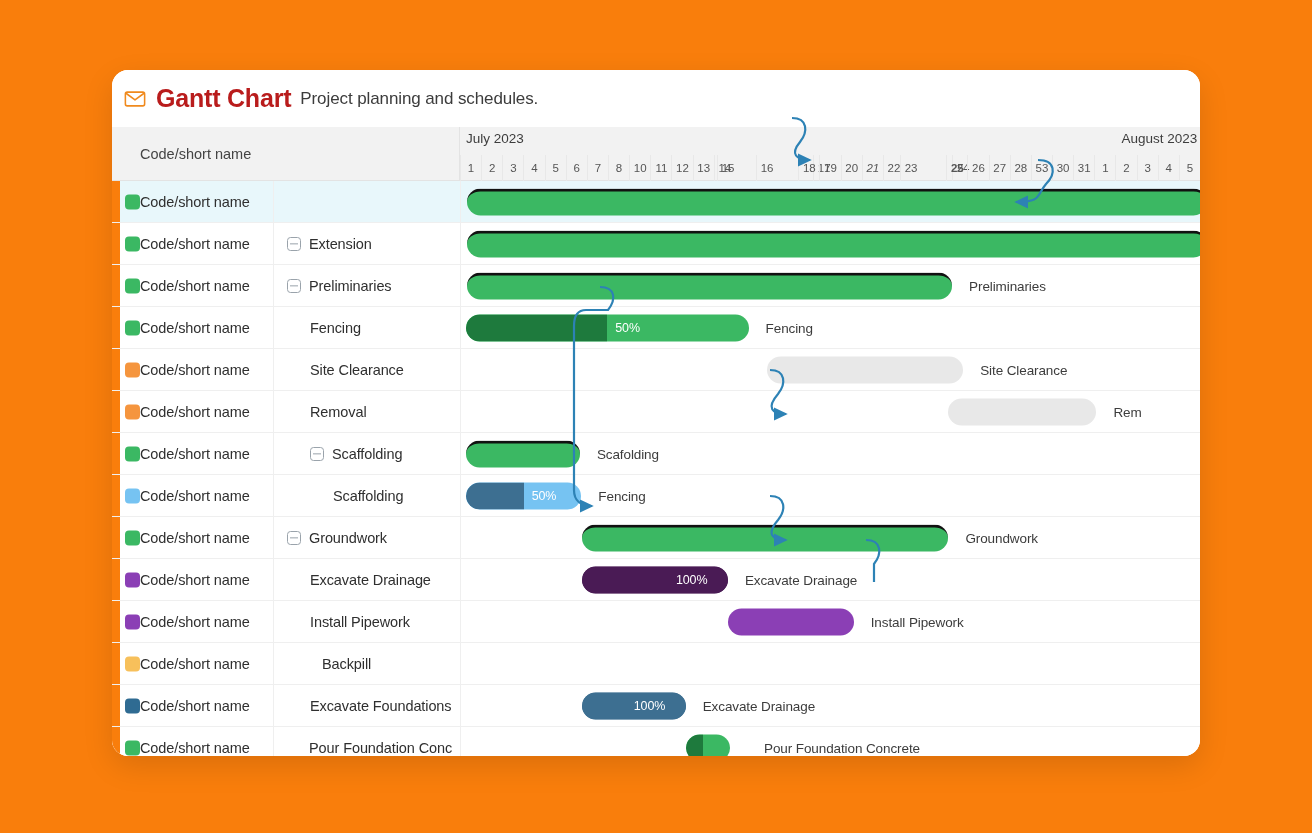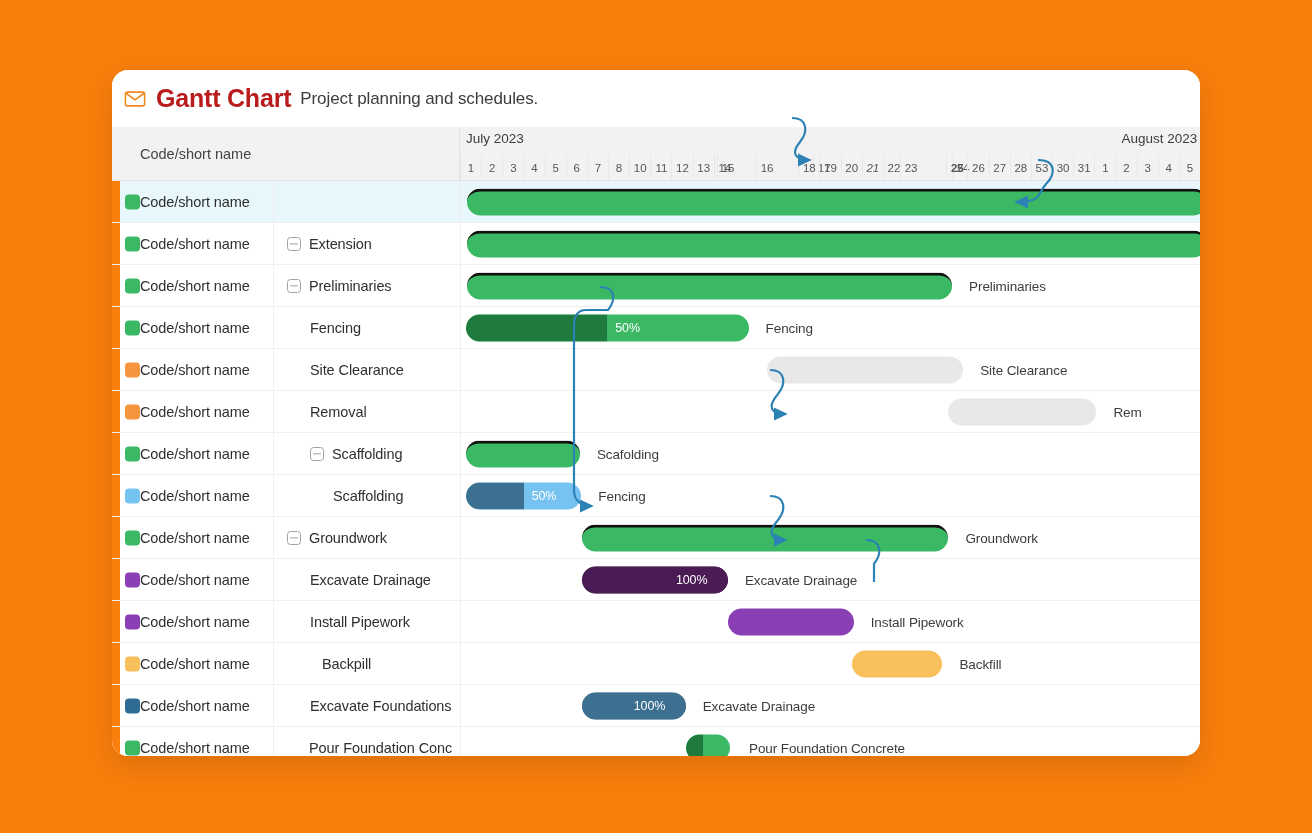--- a/index.html
+++ b/index.html
@@ -396,24 +396,20 @@
         </div>
         <div class="row">
           <div class="row-stripe"></div>
           <div class="swatch" style="background: rgb(247, 192, 91);"></div>
           <div class="code-label">Code/short name</div>
           <div class="cell-div"></div>
           <div class="cell-div2"></div>
           <div class="task-name" style="left: 190px; margin-left: 20px;">
             <span>Backpill</span>
           </div>
-          <div class="barlayer">
-            <div class="bar" style="left: 392.2px; width: 90.28px; background: rgb(247, 192, 91);"></div>
-            <div class="bar-label" style="left: 499.48px;">Backfill</div>
-          </div>
         </div>
         <div class="row">
           <div class="row-stripe"></div>
           <div class="swatch" style="background: rgb(47, 107, 146);"></div>
           <div class="code-label">Code/short name</div>
           <div class="cell-div"></div>
           <div class="cell-div2"></div>
           <div class="task-name" style="left: 198px;">
             <span>Excavate Foundations</span>
           </div>
@@ -431,21 +427,21 @@
           <div class="code-label">Code/short name</div>
           <div class="cell-div"></div>
           <div class="cell-div2"></div>
           <div class="task-name" style="left: 197px;">
             <span>Pour Foundation Conc</span>
           </div>
           <div class="barlayer">
             <div class="bar" style="left: 225.7px; width: 44.4px; background: rgb(59, 184, 99);">
               <div class="bar-fill" style="width: 40%; background: rgb(30, 122, 61);"></div>
             </div>
-            <div class="bar-label" style="left: 289px;">Pour Foundation Concrete</div>
+            <div class="bar-label" style="left: 304px;">Pour Foundation Concrete</div>
           </div>
         </div>
       </div>
 
     <svg class="connectors" viewBox="0 0 860 575" preserveAspectRatio="none">
       <defs>
         <marker id="arw" markerWidth="7" markerHeight="7" refX="5.6" refY="3" orient="auto">
           <path d="M0,0 L6.4,3 L0,6 z" fill="#2D82B5"></path>
         </marker>
       </defs>

